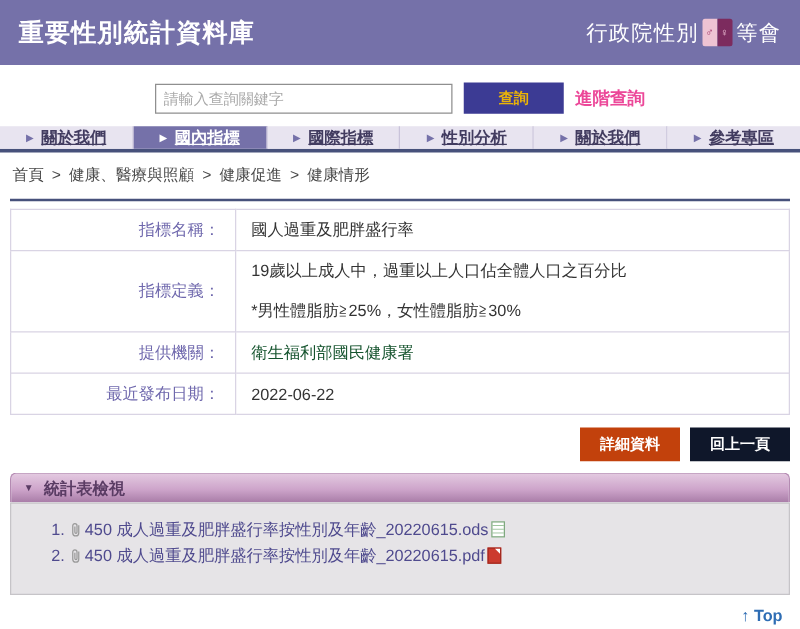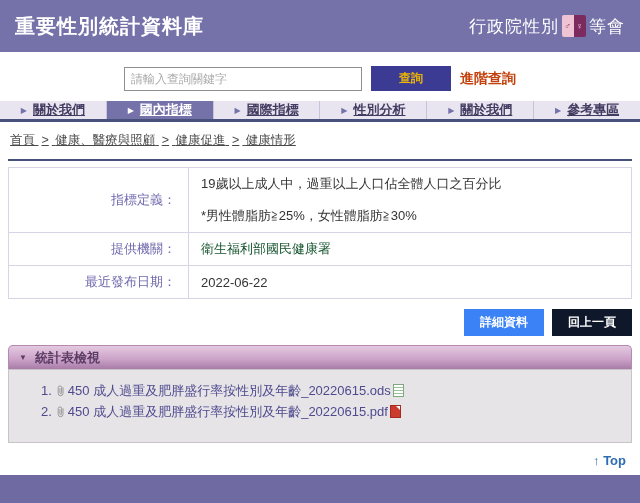--- a/index.html
+++ b/index.html
@@ -32,57 +32,57 @@
   .search-input {
     width: 238px; height: 24px; border: 1px solid #8f8f8f; font-size: 12px;
     padding: 0 6px; color: #333; font-family: "Liberation Sans", sans-serif;
   }
   .search-input::placeholder { color: #a9a9a9; }
   .search-button {
     margin-left: 9px; width: 80px; height: 25px; background: #3c3b94; color: #eab308;
     border: none; font-size: 12px; font-weight: bold; cursor: pointer;
     font-family: "Liberation Sans", sans-serif;
   }
-  .advanced-link { margin-left: 9px; color: #c2410c; font-size: 14px; font-weight: bold;
+  .advanced-link { margin-left: 9px; color: #ec4899; font-size: 14px; font-weight: bold;
     text-decoration: none; cursor: pointer; }
   
   .main-nav { display: flex; height: 31px; border-bottom: 3px solid #47517b; }
   .nav-tab {
     flex: 1 1 0; background: #e8e4f0; display: flex; align-items: center;
     justify-content: center; gap: 6px; cursor: pointer;
     border-right: 1px solid #c9c3da;
   }
   .nav-tab:last-child { border-right: none; }
   .nav-tab .tab-arrow { font-size: 8px; color: #7571a9; }
   .nav-tab .tab-label { font-size: 13px; font-weight: bold; color: #423c60;
     text-decoration: underline; }
   .nav-tab.active { background: #7571a9; }
   .nav-tab.active .tab-arrow, .nav-tab.active .tab-label { color: #ffffff; }
   
-  .breadcrumb { padding: 10px 10px 8px 10px; font-size: 12.5px; color: #4a4a4a; text-decoration: underline; }
+  .breadcrumb { padding: 10px 10px 8px 10px; font-size: 12.5px; color: #4a4a4a; }
   .crumb { color: #4a4a4a; text-decoration: none; }
   .crumb.link { cursor: pointer; }
   .crumb-sep { margin: 0 3px; color: #4a4a4a; }
   .content-divider { border-top: 2px solid #47517b; margin: 2px 8px 0 8px; }
   
   .detail-table {
     width: calc(100% - 16px); margin: 6px 8px 0 8px; border-collapse: collapse;
   }
   .detail-table td { border: 1px solid #d9d4e4; font-size: 13px; padding: 7px 12px; }
   .detail-table td.lbl {
     width: 180px; text-align: right; color: #6f68ad; vertical-align: middle;
   }
   .detail-table td.val { color: #333333; }
   .detail-table td.val.link-val { color: #14532d; }
   .def-line1 { margin-bottom: 14px; }
   
   .action-row { display: flex; justify-content: flex-end; gap: 8px; margin: 10px 8px 0 8px; }
   .action-btn { border: none; color: #ffffff; font-size: 12px; font-weight: bold;
     padding: 5px 16px; cursor: pointer; font-family: "Liberation Sans", sans-serif; }
-  .action-btn.dark { background: #3b82f6; }
+  .action-btn.dark { background: #c2410c; }
   .action-btn.medium { background: #0f172a; }
   
   .stats-section { margin: 9px 8px 0 8px; }
   .stats-header {
     height: 24px; border-radius: 5px 5px 0 0; display: flex; align-items: center;
     padding: 0 10px; cursor: pointer;
     background: linear-gradient(#e3c9e0, #cda4ca 55%, #a87ca7);
     border: 1px solid #b48ab2; border-bottom: none;
   }
   .stats-header .collapse-icon { font-size: 8px; color: #5a3c64; margin-right: 8px; }
@@ -168,20 +168,24 @@
   <span class="crumb-sep">&gt;</span>
   <a class="crumb link">健康促進</a>
   <span class="crumb-sep">&gt;</span>
   <span class="crumb">健康情形</span>
 </div>
 
 <div class="content-divider"></div>
 
 <table class="detail-table">
   <tbody>
+      <tr>
+    <td class="lbl">指標名稱：</td>
+    <td class="val">國人過重及肥胖盛行率</td>
+  </tr>
   <tr>
     <td class="lbl">指標定義：</td>
     <td class="val">
       <div class="def-line1">19歲以上成人中，過重以上人口佔全體人口之百分比</div>
       <div>*男性體脂肪≧25%，女性體脂肪≧30%</div>
     </td>
   </tr>
   <tr>
     <td class="lbl">提供機關：</td>
     <td class="val link-val">衛生福利部國民健康署</td>

